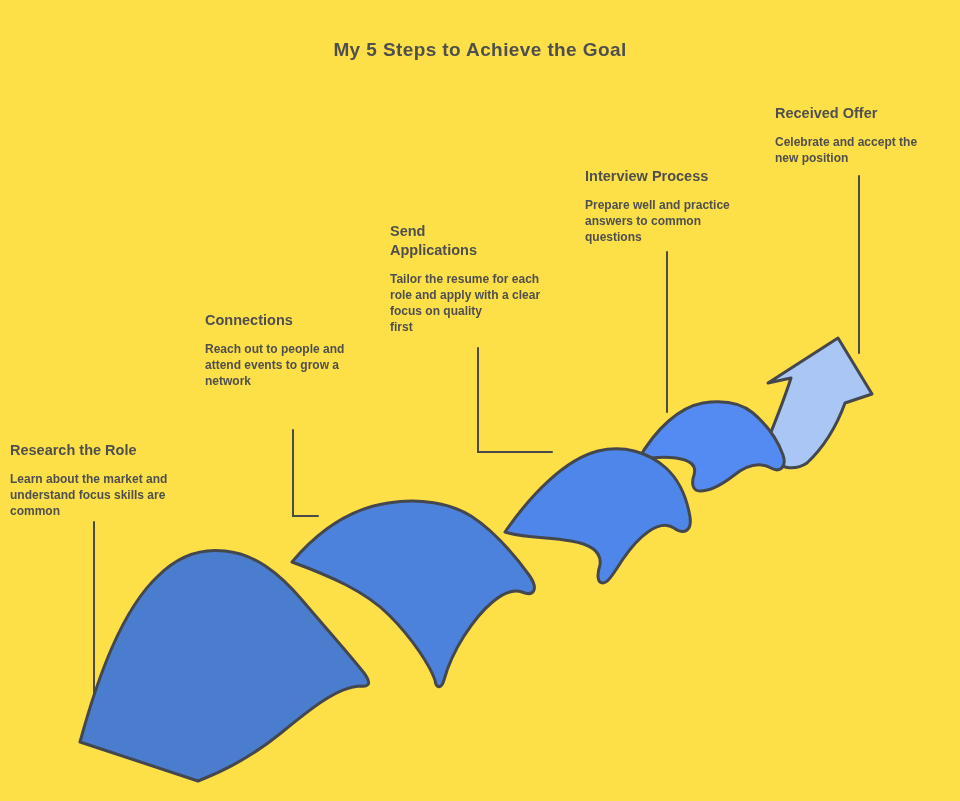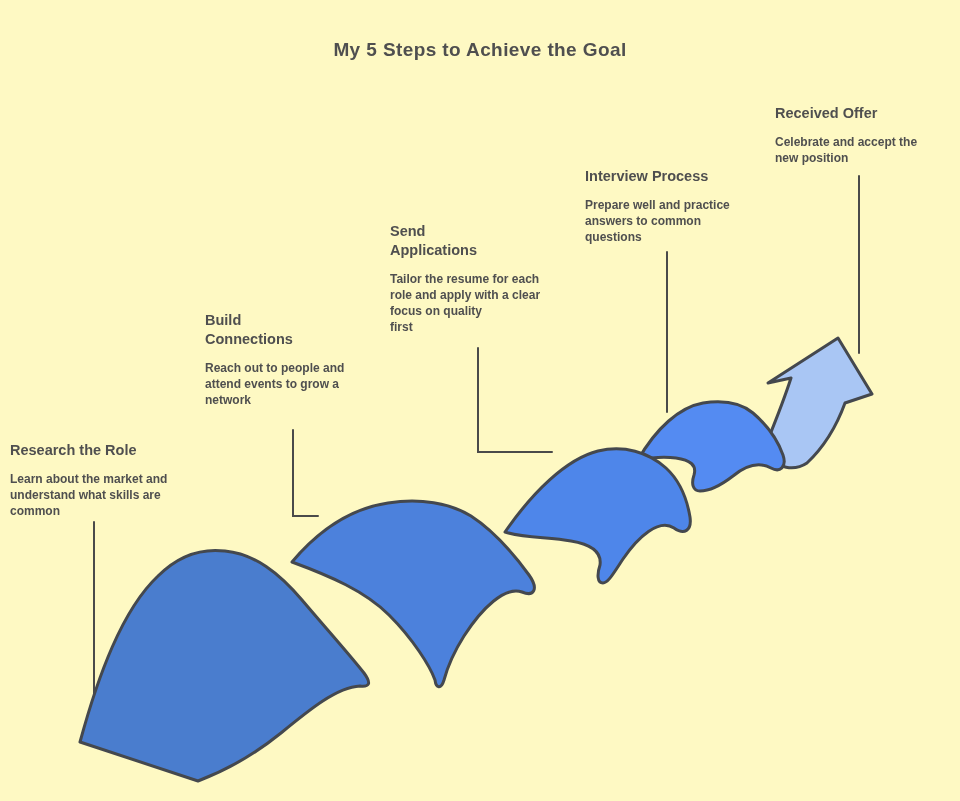--- a/index.html
+++ b/index.html
@@ -1,17 +1,17 @@
 <!DOCTYPE html>
 <html><head>
 <meta charset="utf-8">
 <style>
   html,body{margin:0;padding:0;}
   body{background:#000000;font-family:"Liberation Sans",sans-serif;}
-  .canvas{position:relative;width:960px;height:801px;background:#fef9c3;overflow:hidden;}
+  .canvas{position:relative;width:960px;height:801px;background:#fde047;overflow:hidden;}
   .ribbon-svg{position:absolute;left:0;top:0;}
   .title{position:absolute;left:0;top:39px;width:960px;text-align:center;
          font-size:19px;font-weight:700;letter-spacing:.4px;color:#4f4f4f;}
   .label{position:absolute;text-align:left;color:#4f4f4f;}
   .h-line{font-size:14.5px;font-weight:700;line-height:1.32;}
   .body-block{margin-top:11px;}
   .b-line{font-size:12px;font-weight:700;line-height:1.34;}
   .label-1{left:10px;top:441px;width:175px;}
   .label-2{left:205px;top:311px;width:175px;}
   .label-3{left:390px;top:222px;width:170px;}
@@ -80,27 +80,26 @@
                C255,754 227,770 198,781 Z"></path>
     </g>
   </svg>
 
   <div class="title">My 5 Steps to Achieve the Goal</div>
 
   <div class="label label-1">
     <div class="h-line">Research the Role</div>
     <div class="body-block">
       <div class="b-line">Learn about the market and</div>
-      <div class="b-line">understand what skills are</div>
+      <div class="b-line">understand focus skills are</div>
       <div class="b-line">common</div>
     </div>
   </div>
 
   <div class="label label-2">
-    <div class="h-line">Build</div>
     <div class="h-line">Connections</div>
     <div class="body-block">
       <div class="b-line">Reach out to people and</div>
       <div class="b-line">attend events to grow a</div>
       <div class="b-line">network</div>
     </div>
   </div>
 
   <div class="label label-3">
     <div class="h-line">Send</div>

